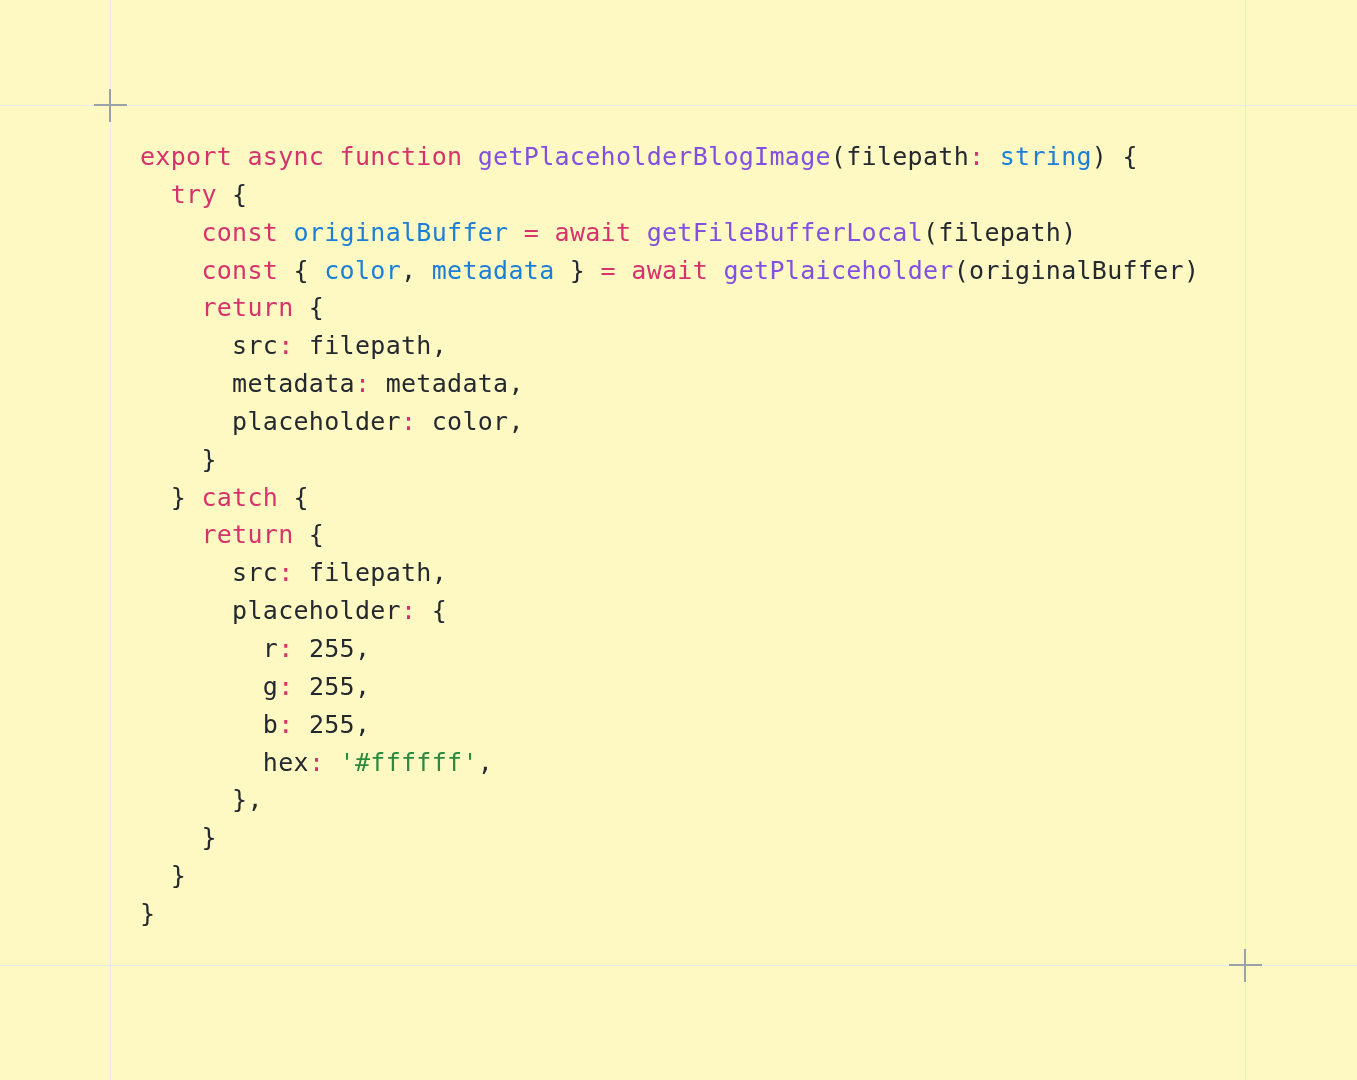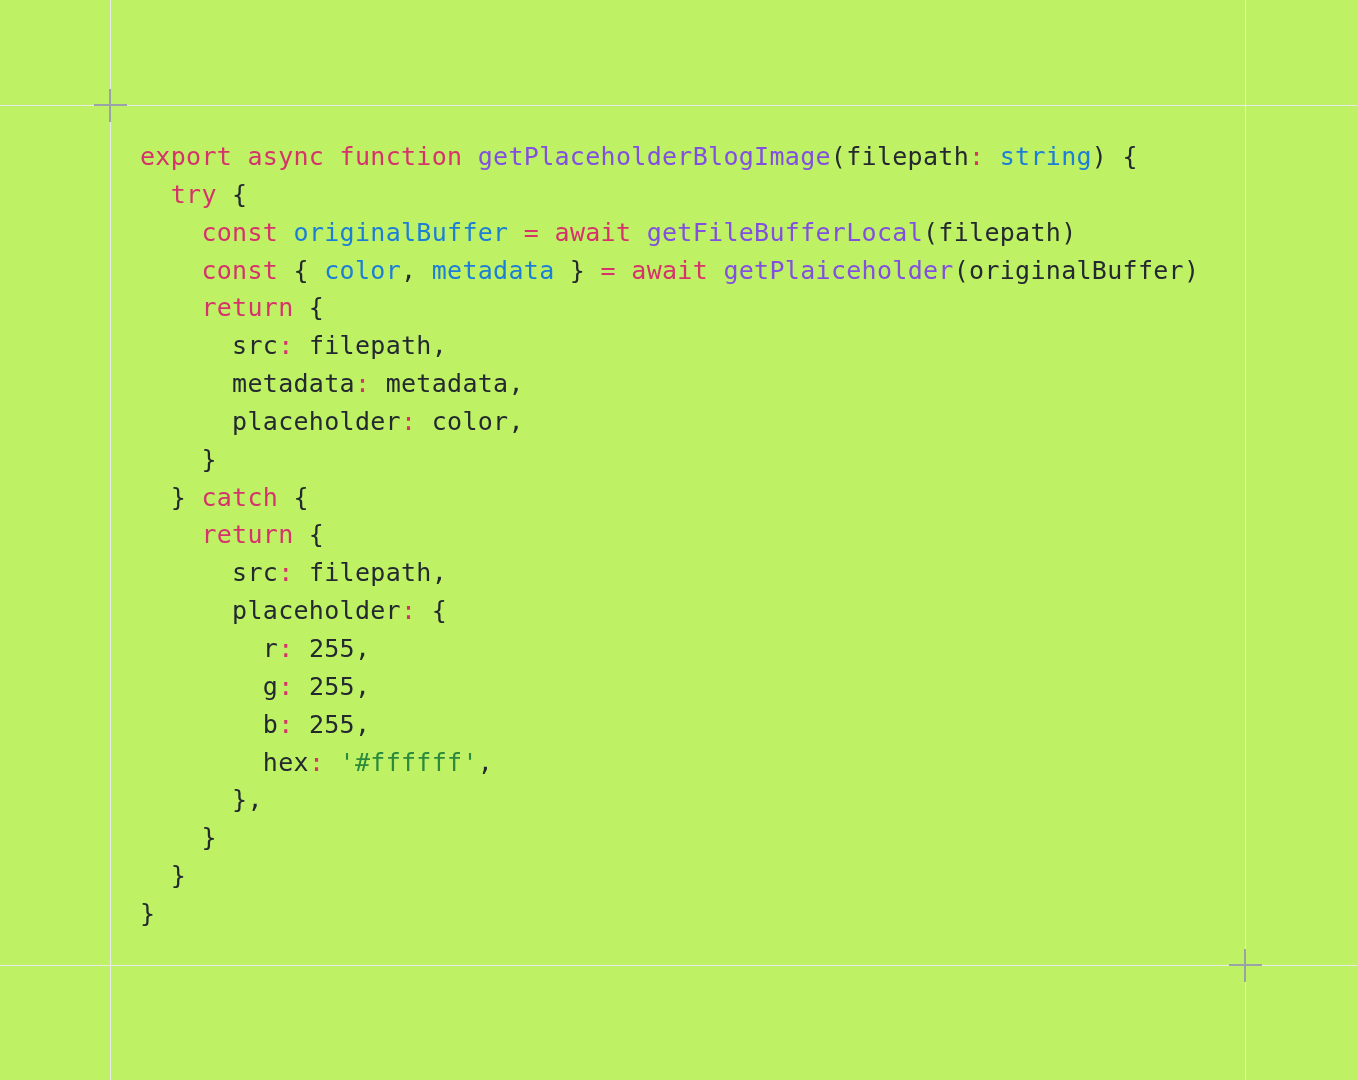--- a/index.html
+++ b/index.html
@@ -7,21 +7,21 @@
     width: 1357px;
     height: 1080px;
     background: #ffffff;
     overflow: hidden;
     font-family: "DejaVu Sans Mono", "Liberation Mono", monospace;
   }
   .canvas {
     position: relative;
     width: 1357px;
     height: 1080px;
-    background: #bef264;
+    background: #fef9c3;
   }
   
   .vline {
     position: absolute;
     top: 0;
     width: 1px;
     height: 100%;
     background: var(--frame-line, #e8e9eb);
   }
   .hline {

